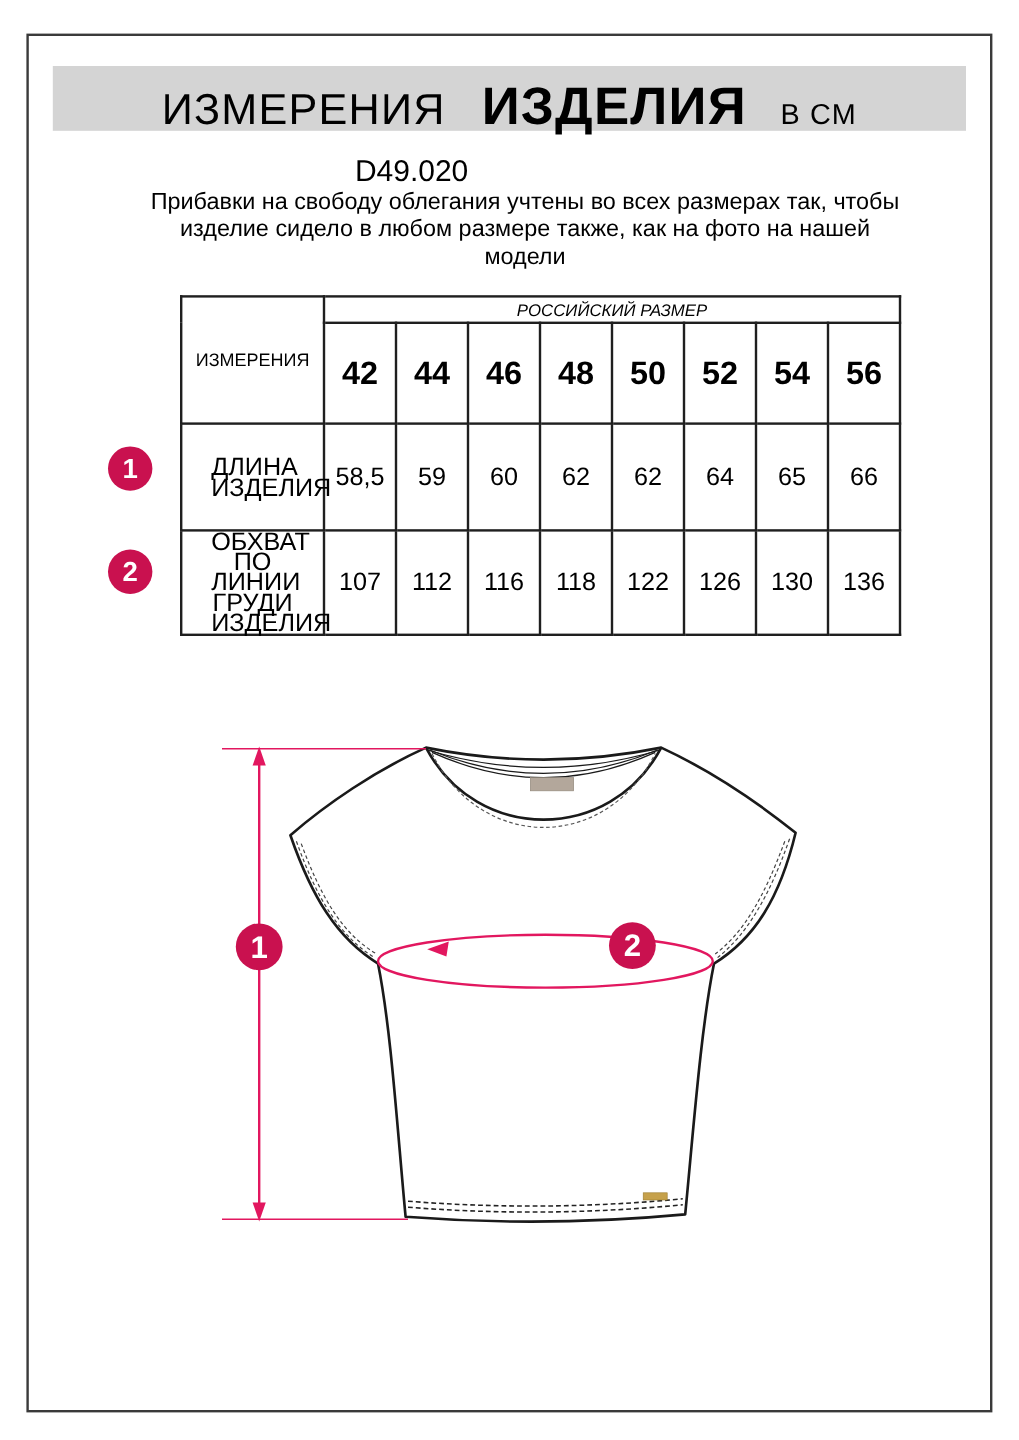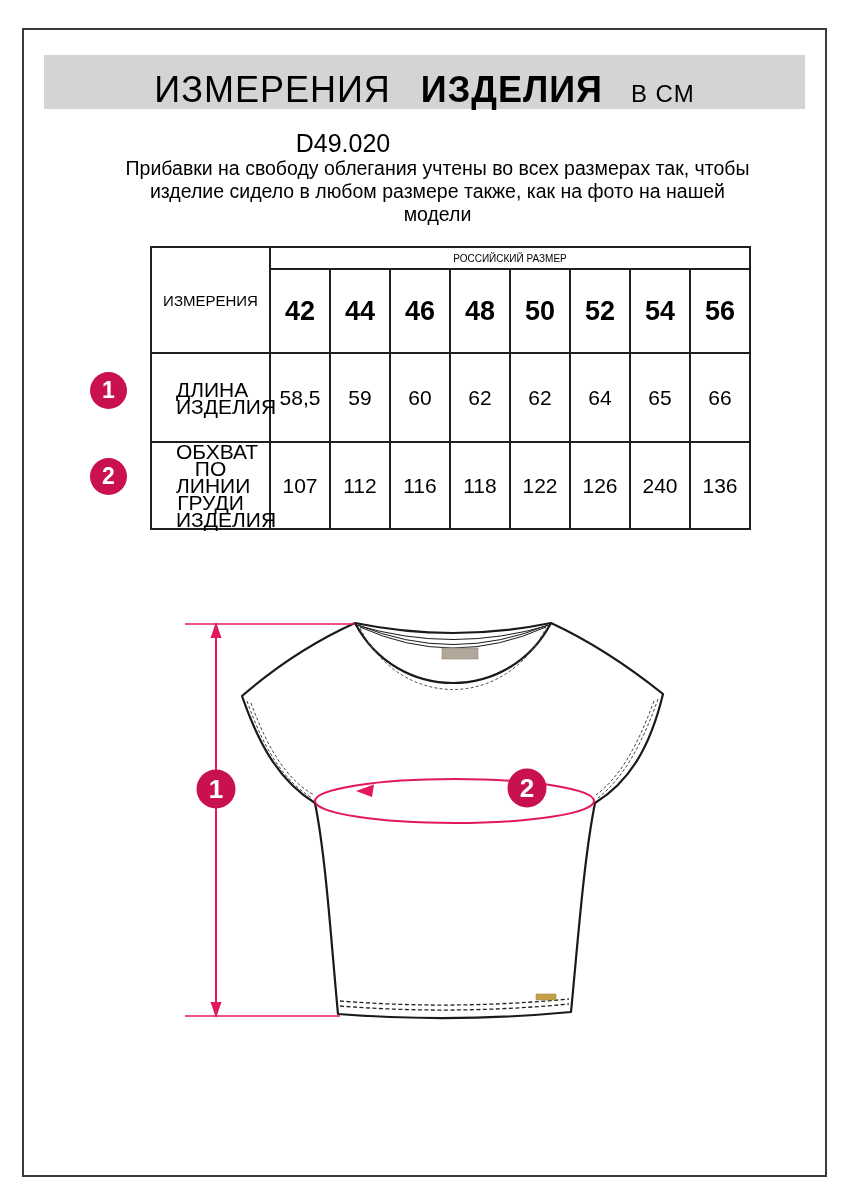--- a/index.html
+++ b/index.html
@@ -14,36 +14,36 @@
     left:22px;top:28px;width:801px;height:1145px;
     border:2px solid #3a3a3a;background:#fff;
   }
   
   .title-bar{
     left:44px;top:55px;width:761px;height:54px;background:#d4d4d4;
     display:flex;justify-content:center;align-items:baseline;padding-top:9px;
     box-sizing:border-box;
   }
   .title-main{font-size:36px;font-weight:400;letter-spacing:1px;}
-  .title-bold{font-size:36px;font-weight:700;letter-spacing:1px;margin-left:30px;}
+  .title-bold{font-size:44px;font-weight:700;letter-spacing:1px;margin-left:30px;}
   .title-unit{font-size:24px;font-weight:400;margin-left:28px;letter-spacing:1px;margin-top:16px;}
   
   .model-code{left:0;top:129px;width:686px;text-align:center;font-size:25px;}
   .description{left:13px;top:157px;width:849px;text-align:center;font-size:19.5px;line-height:23px;}
   
   table.size-table{
     left:150px;top:246px;border-collapse:collapse;table-layout:fixed;
     width:599px;
   }
   table.size-table td{
     border:2px solid #1f1f1f;text-align:center;vertical-align:middle;
     padding:0;background:#fff;
   }
   td.c-meas{width:119px;font-size:15px;}
-  td.c-group{height:20px;font-size:10px;}
+  td.c-group{height:20px;font-size:14px;font-style:italic;}
   tr.r-sizes td{height:82px;font-size:27px;font-weight:700;margin-left:15px;}
   td.c-label{font-size:14px;line-height:17px;padding:0 24px !important;}
   tr.r-data1 td{height:87px;font-size:21px;}
   tr.r-data2 td{height:84px;font-size:21px;}
   
   .badge{
     width:37px;height:37px;border-radius:50%;background:#c9114f;color:#fff;
     display:flex;align-items:center;justify-content:center;
     font-size:23px;font-weight:700;
   }
@@ -110,21 +110,21 @@
     <td>66</td>
   </tr>
   <tr class="r-data2">
     <td class="c-label">ОБХВАТ ПО ЛИНИИ ГРУДИ ИЗДЕЛИЯ</td>
     <td>107</td>
     <td>112</td>
     <td>116</td>
     <td>118</td>
     <td>122</td>
     <td>126</td>
-    <td>240</td>
+    <td>130</td>
     <td>136</td>
   </tr>
 </tbody>
   </table>
 
 <div class="abs badge badge-1">1</div>
 <div class="abs badge badge-2">2</div>
 
 <svg class="abs drawing" viewBox="0 0 520 430">
 

